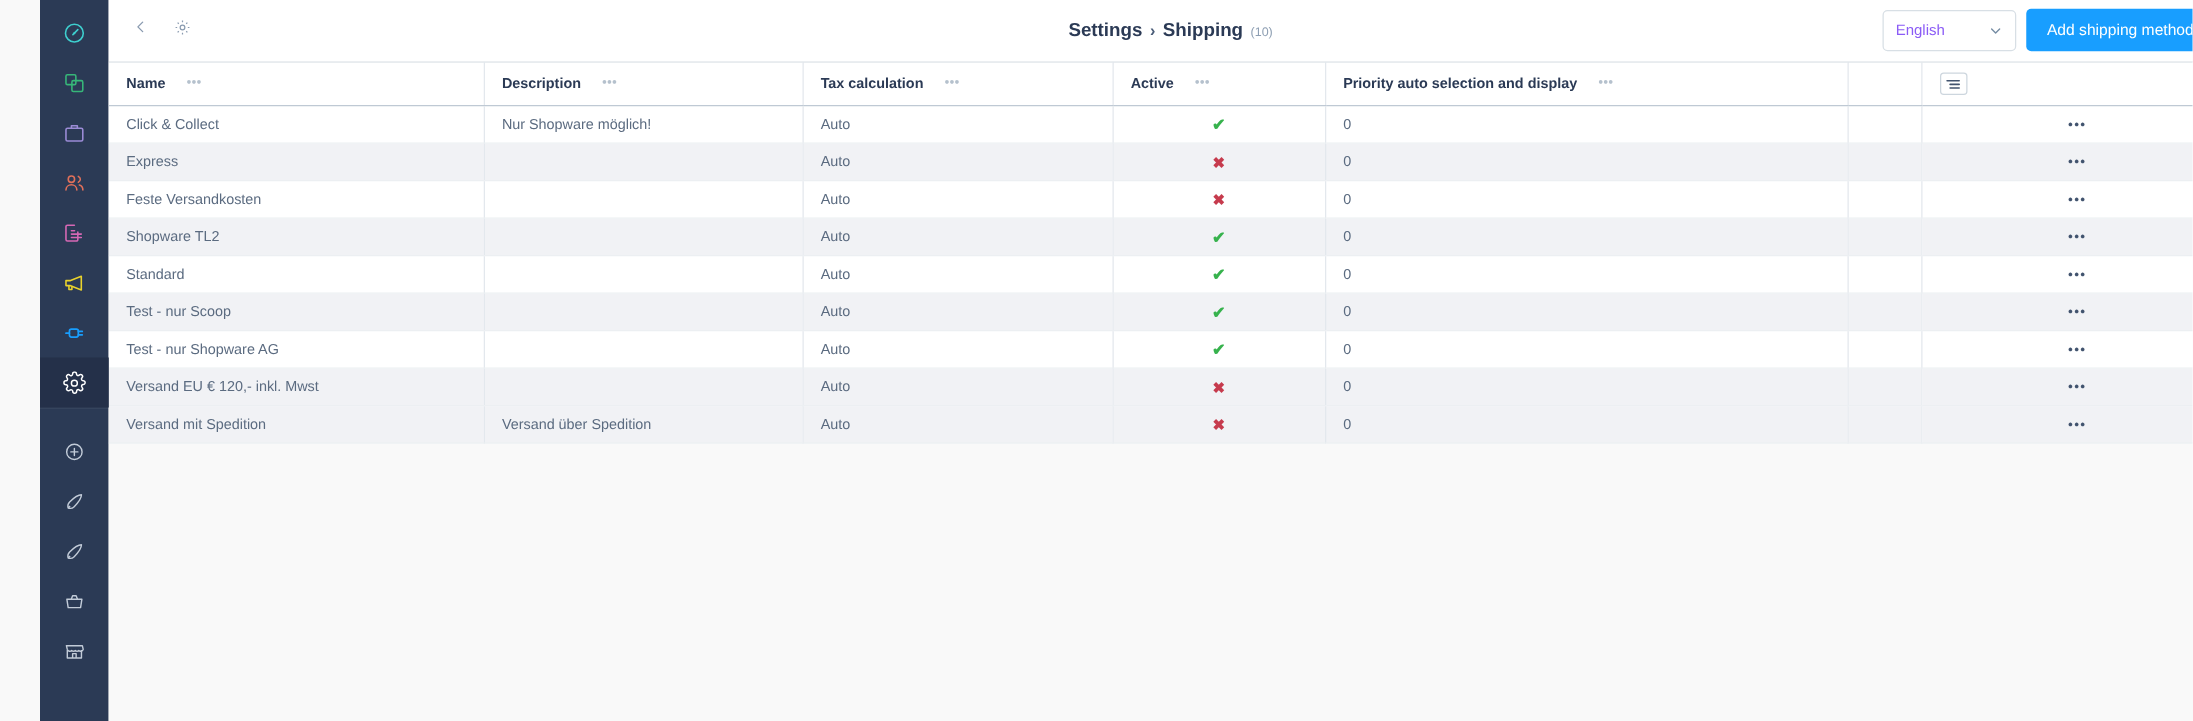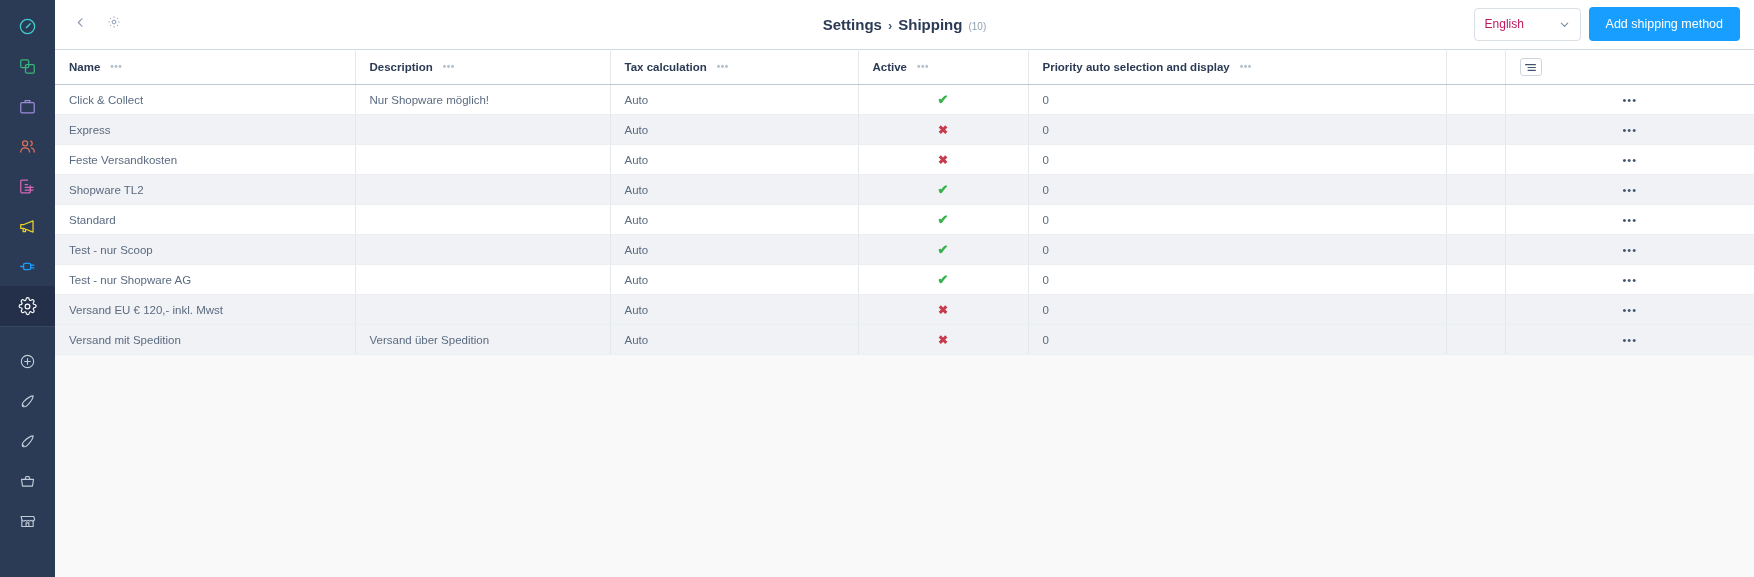--- a/index.html
+++ b/index.html
@@ -2,21 +2,21 @@
 <html><head>
 <meta charset="utf-8">
 <style>
   * { box-sizing: border-box; margin: 0; padding: 0; }
   html, body {
     width: 1754px; height: 577px;
     font-family: "Liberation Sans", sans-serif;
     background: #f9f9f9;
     overflow: hidden;
   }
-  .app { display: flex; width: 1538px; height: 577px; }
+  .app { display: flex; width: 1538px; height: 577px; margin-left: 32px; }
 
   
   .sidebar {
     width: 55px; min-width: 55px; height: 577px;
     background: #2b3a55;
     display: flex; flex-direction: column; align-items: center;
     padding-top: 6px;
   }
   .side-item {
     width: 55px; height: 40px;
@@ -59,21 +59,21 @@
   .bc-sep { color: #4a5c78; font-size: 13px; font-weight: 700; }
   .bc-count { color: #8e9fb3; font-weight: 400; font-size: 10px; }
   .sb-right { margin-left: auto; display: flex; align-items: center; gap: 8px; z-index: 2; }
   .lang-select {
     width: 107px; height: 33px;
     border: 1px solid #d8dfe5; border-radius: 4px;
     background: #fff;
     display: flex; align-items: center; justify-content: space-between;
     padding: 0 10px; cursor: pointer;
   }
-  .lang-select span { font-size: 12px; color: #be185d; }
+  .lang-select span { font-size: 12px; color: #8b5cf6; }
   .lang-select .chev { color: #758ca3; display: flex; }
   .primary-btn {
     height: 34px; padding: 0 17px;
     background: #189eff; border: none; border-radius: 4px;
     color: #fff; font-size: 12.5px; font-weight: 400;
     font-family: "Liberation Sans", sans-serif;
     cursor: pointer; white-space: nowrap;
     display: flex; align-items: center;
   }
 
@@ -87,21 +87,21 @@
   table.grid thead th {
     border-top: 1px solid #d1d9e0;
     border-bottom: 1px solid #bfc9d4;
     border-right: 1px solid #e3e8ed;
     font-size: 11.5px; font-weight: 700; color: #2b3a55;
     text-align: left; padding: 0 14px;
     vertical-align: middle; white-space: nowrap;
   }
   table.grid thead th.center { text-align: center; }
   table.grid thead th:last-child { border-right: none; }
-  .th-inner { display: flex; align-items: center; gap: 10px; }
+  .th-inner { display: flex; align-items: center; gap: 17px; }
   .th-inner.center { justify-content: flex-start; }
   .dots-mini { color: #b5c1cd; font-size: 10px; letter-spacing: 0.5px; line-height: 1; }
 
   table.grid tbody tr { height: 30px; }
   table.grid tbody tr.odd { background: #ffffff; }
   table.grid tbody tr.even { background: #f1f2f5; padding-left: 28px; }
   table.grid tbody td {
     font-size: 11.5px; color: #5b6b80;
     padding: 0 14px; vertical-align: middle;
     border-right: 1px solid #e3e8ed;

